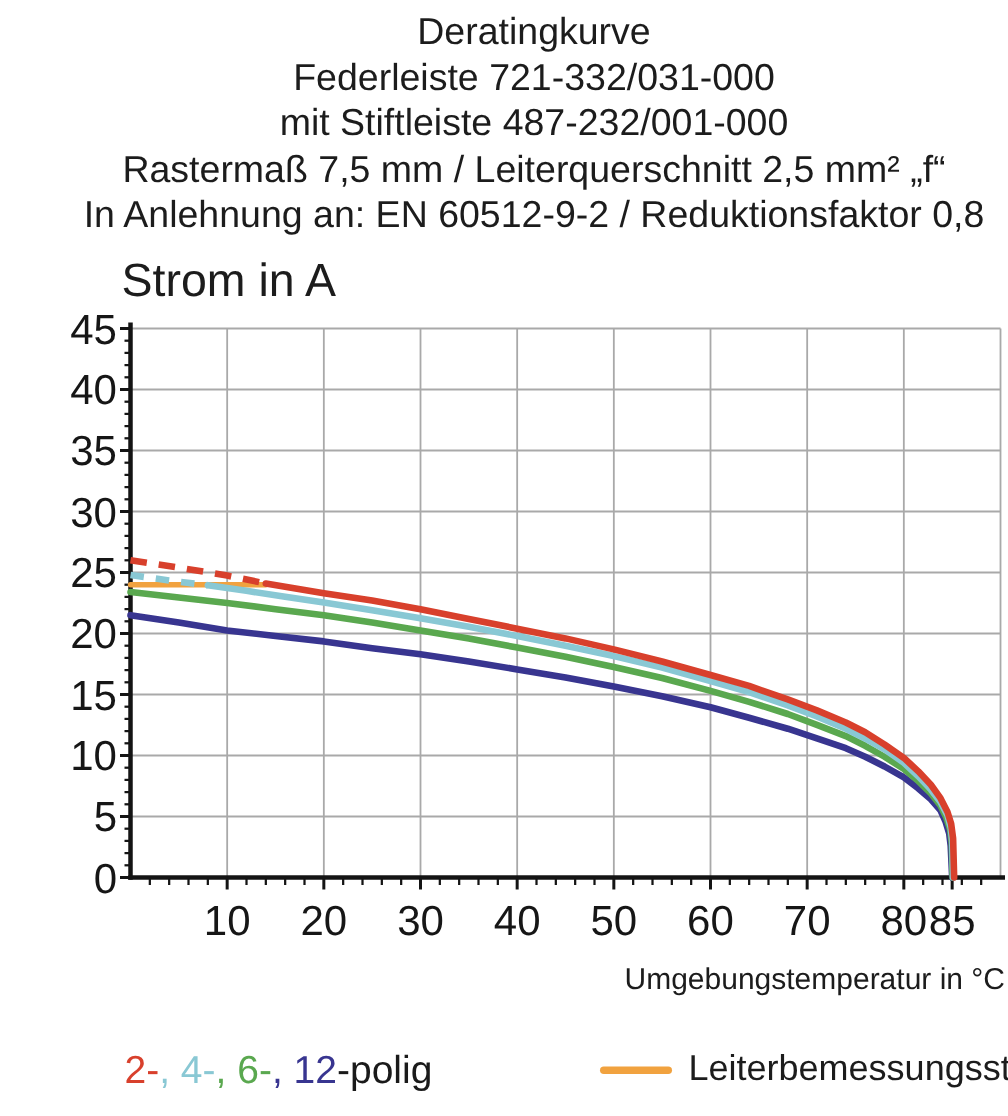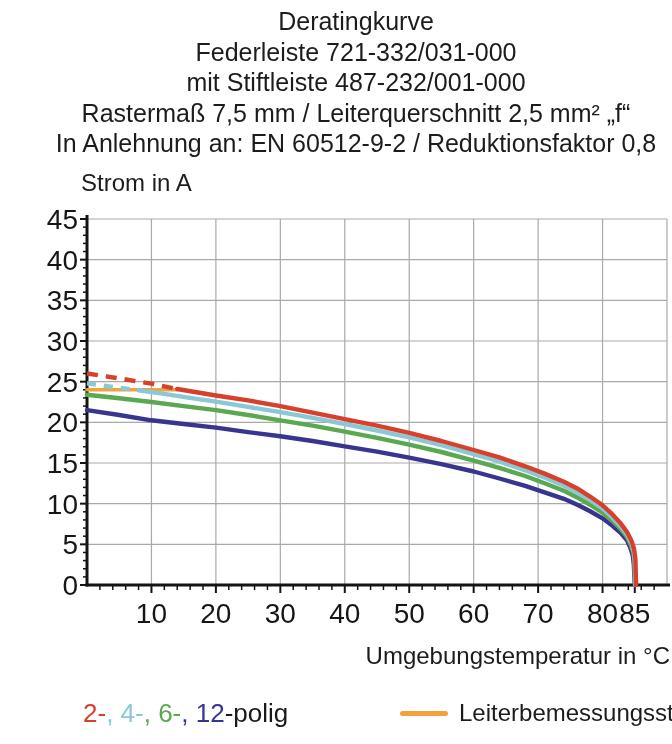--- a/index.html
+++ b/index.html
@@ -5,24 +5,24 @@
   html,body{margin:0;padding:0;background:#fff;}
   .page{
     position:relative;width:672px;height:744px;background:#ffffff;
     font-family:"Liberation Sans",sans-serif;color:#1a1a1a;overflow:hidden;margin-left:20px;
   }
   .title-block{
     position:absolute;top:6px;left:0;width:672px;text-align:center;
     font-size:25px;line-height:30.6px;font-weight:400;color:#1c1c1c;
   }
   .y-axis-title{
-    position:absolute;left:61px;top:169px;font-size:24px;color:#1c1c1c;
+    position:absolute;left:61px;top:169px;font-size:31px;color:#1c1c1c;
   }
   .x-axis-title{
-    position:absolute;right:22px;top:642px;font-size:24px;color:#1c1c1c;text-align:right;
+    position:absolute;right:22px;top:642px;font-size:20px;color:#1c1c1c;text-align:right;
   }
   svg.chart{position:absolute;left:0;top:0;}
   svg.chart text{font-family:"Liberation Sans",sans-serif;fill:#161616;}
   .legend-row{position:absolute;left:0;top:698px;width:672px;height:34px;text-align:center;}
   .legend-poles{position:absolute;left:63px;top:0;font-size:26px;white-space:pre;}
   .legend-rated{position:absolute;left:380px;top:0;display:flex;align-items:center;height:30px;}
   .legend-swatch{display:inline-block;width:48px;height:5px;border-radius:3px;margin-right:11px;}
   .legend-rated-label{font-size:24px;color:#1c1c1c;}
 </style>
 </head>

